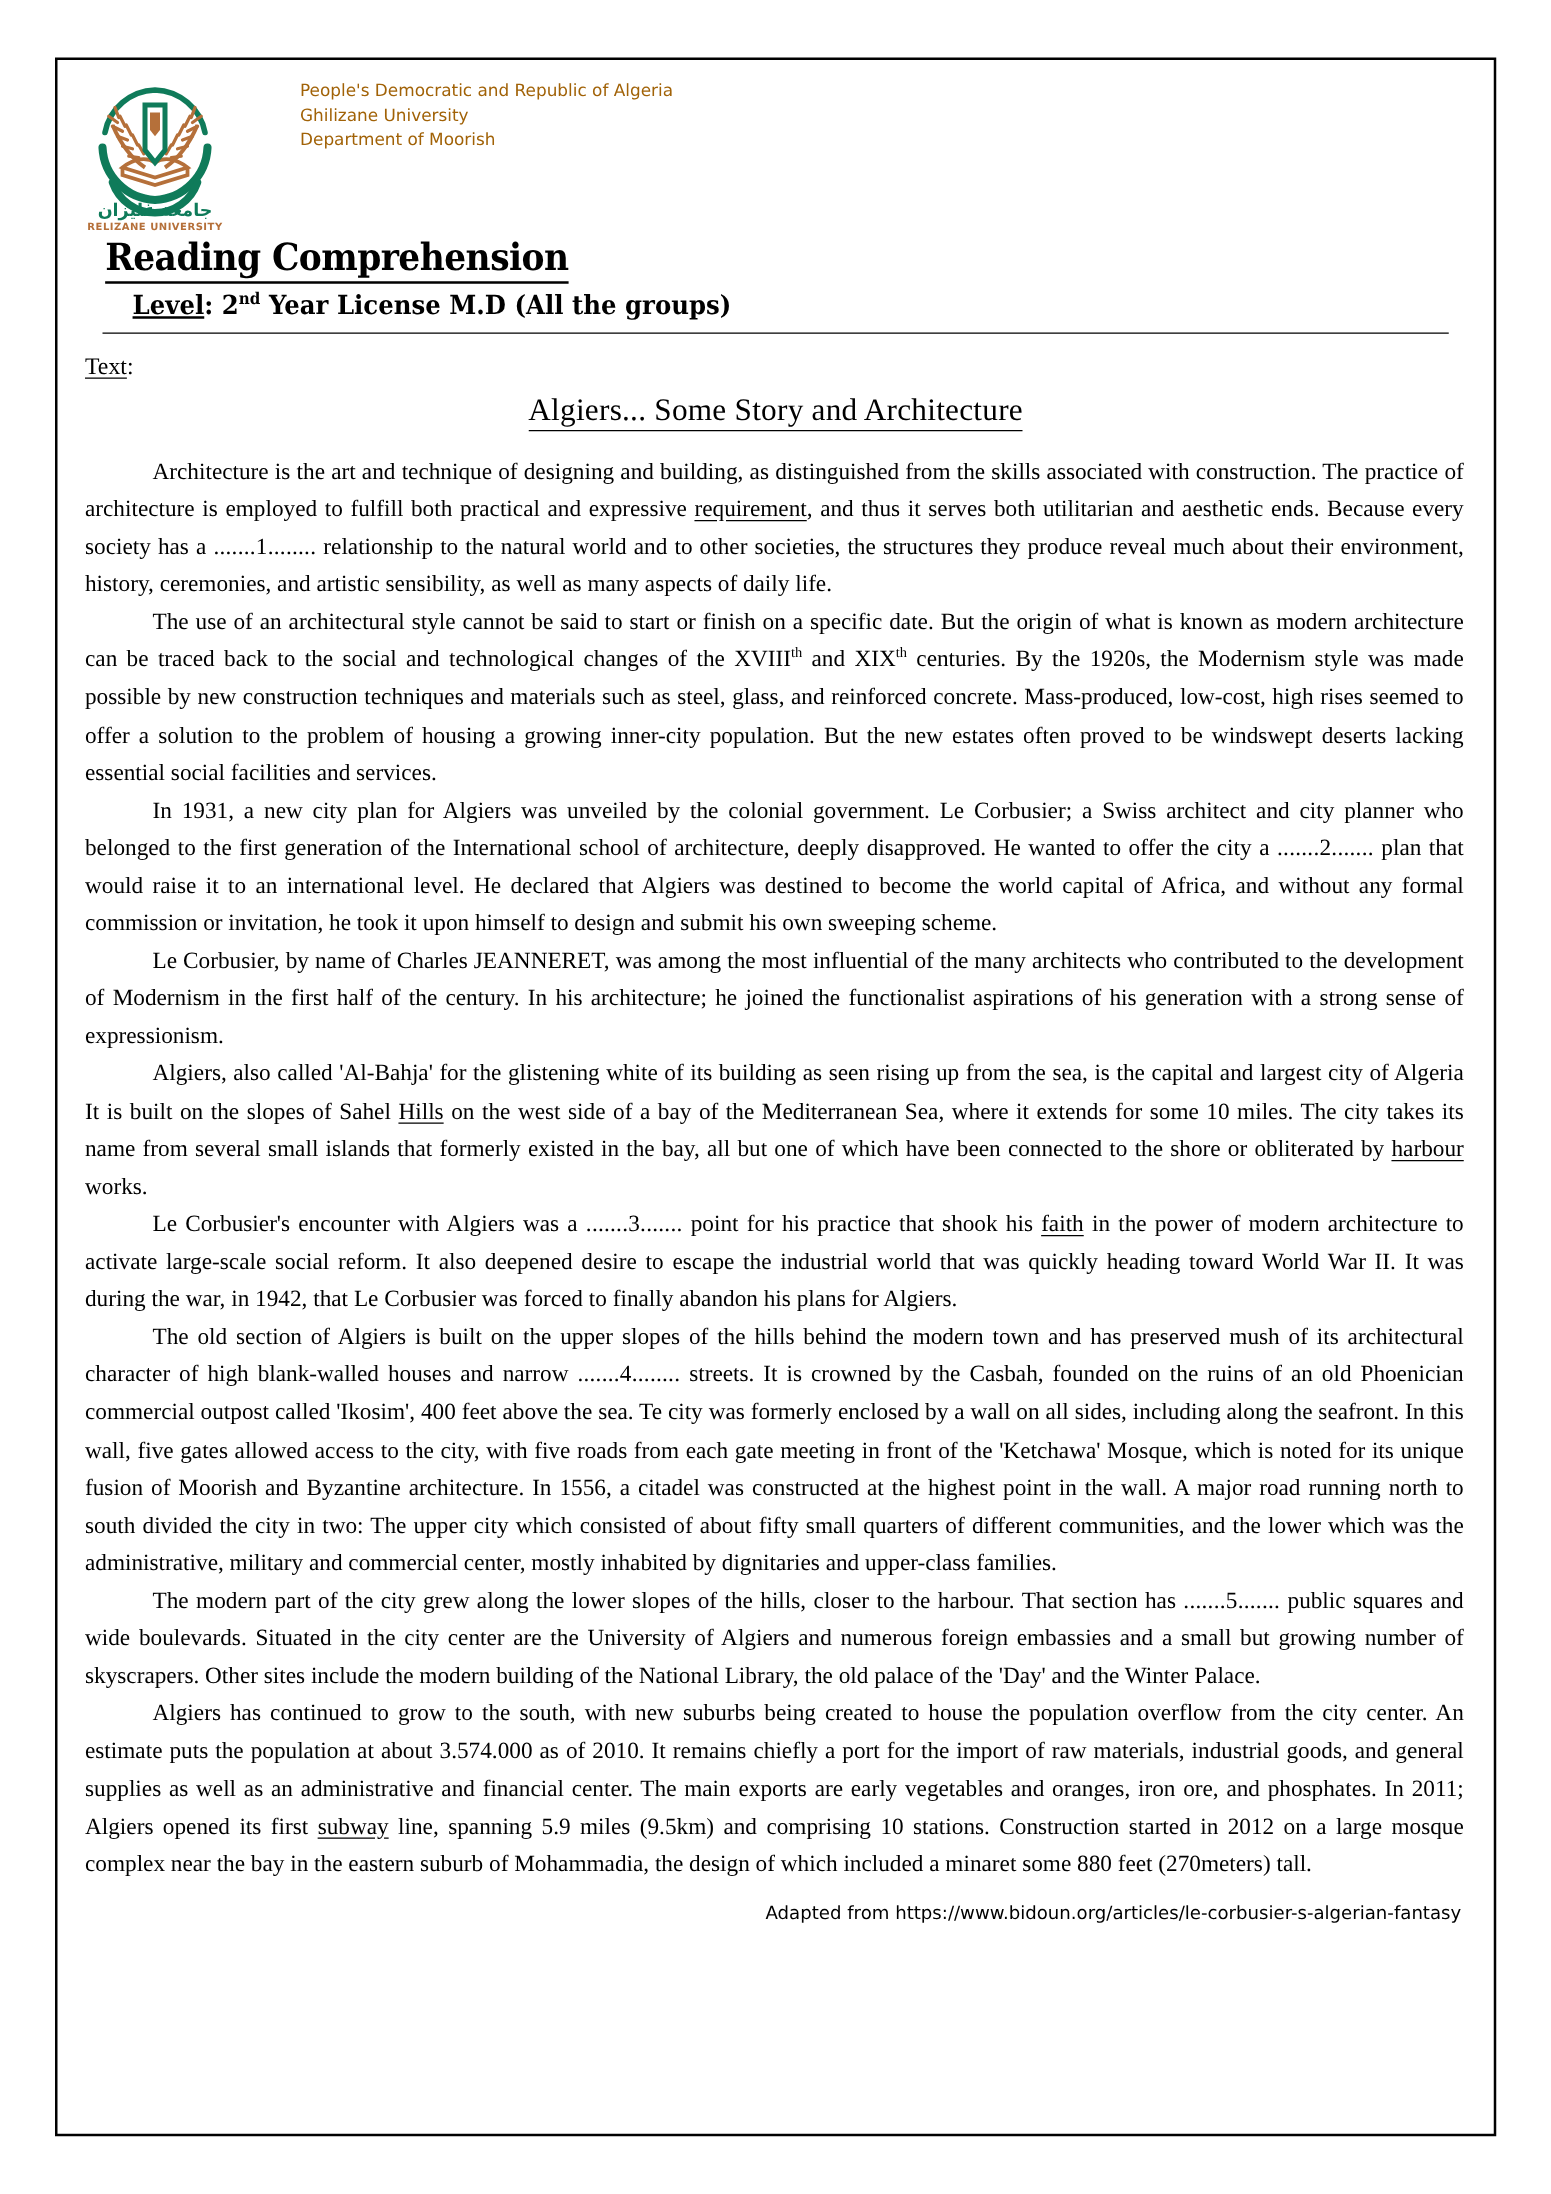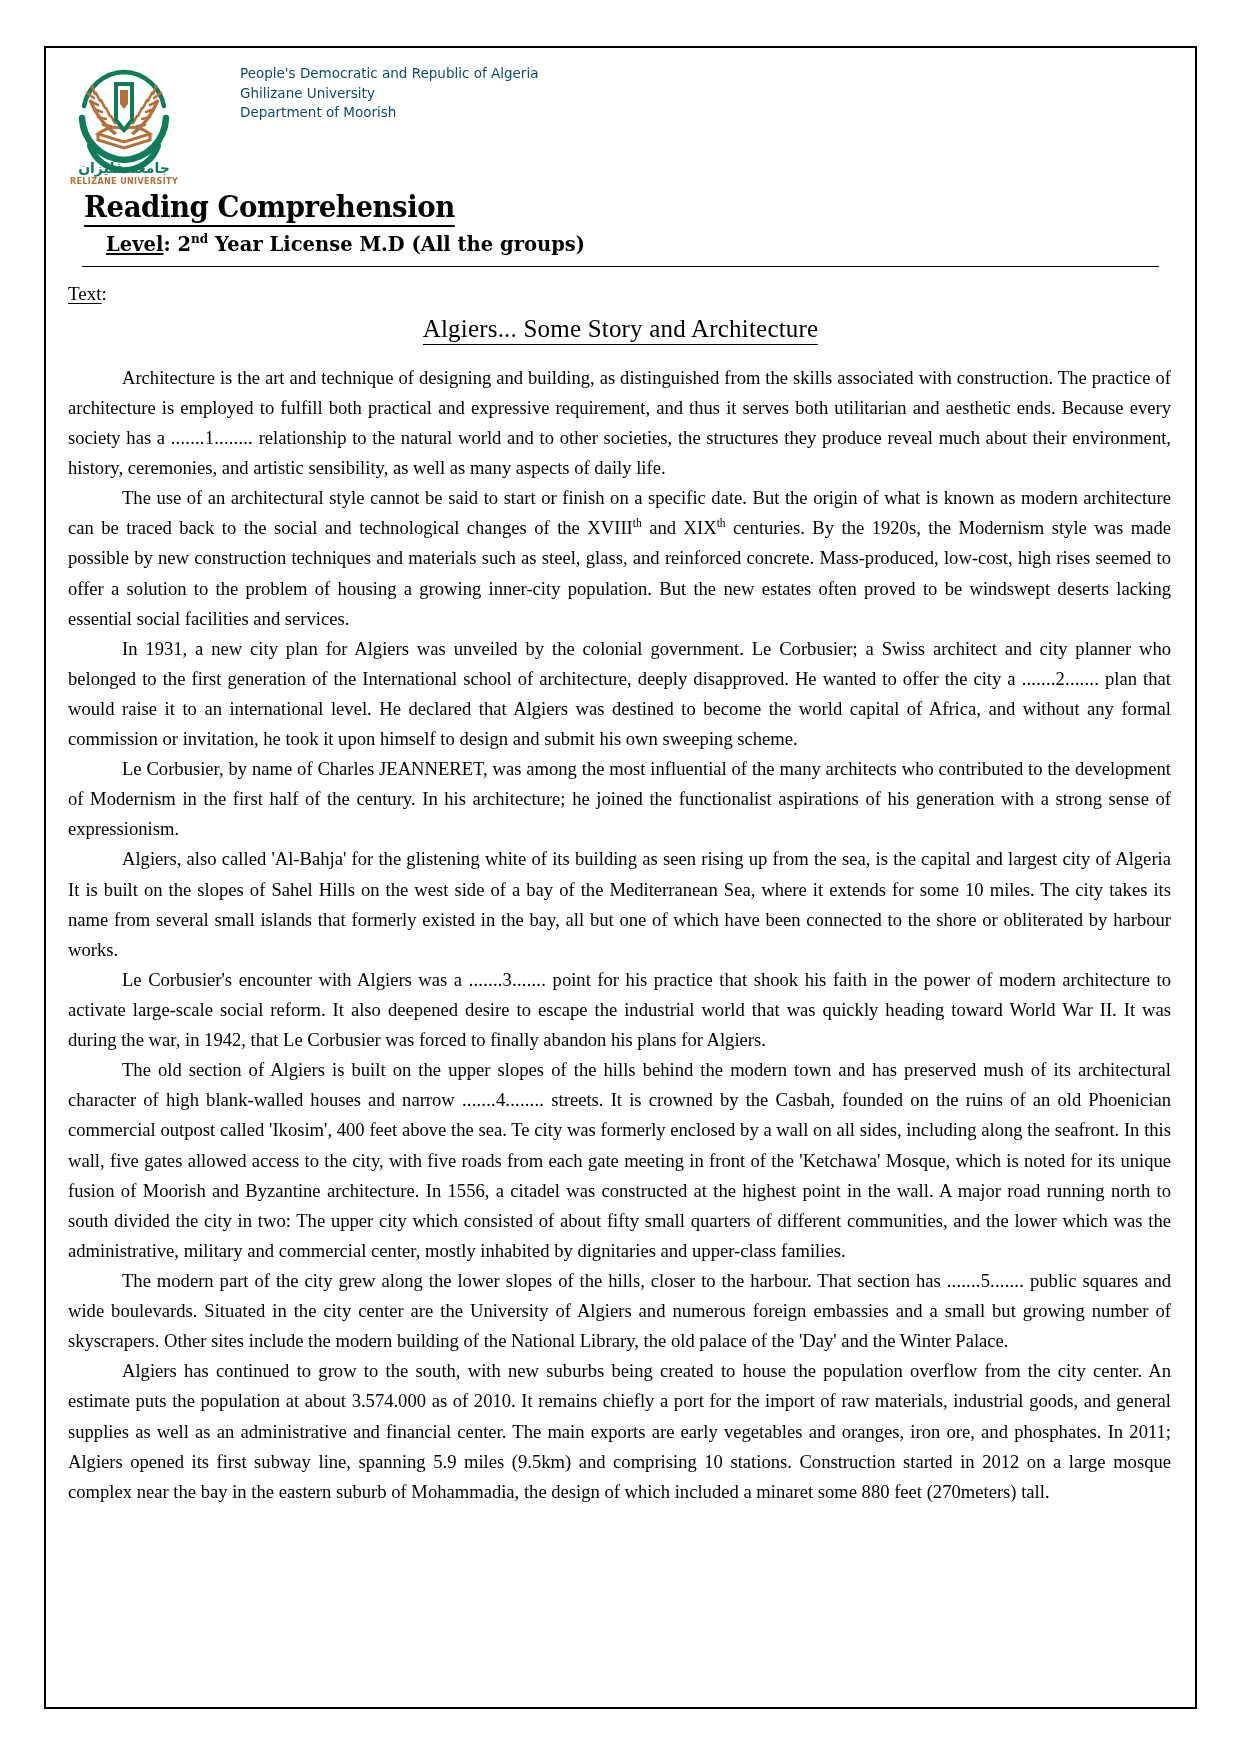--- a/index.html
+++ b/index.html
@@ -56,21 +56,21 @@
   .header-cols {
     flex: 1 1 auto;
     display: flex;
     justify-content: space-between;
     padding-top: 6px;
   }
   .header-left, .header-right {
     font-family: "DejaVu Sans", sans-serif;
     font-size: 13.5px;
     line-height: 1.45;
-    color: #0c4a6e;
+    color: #a16207;
   }
   .header-left { text-align: left; padding-left: 52px; }
   .header-right { text-align: right; padding-right: 38px; }
 
   
   .title-block {
     text-align: left;
     margin-top: 2px;
     padding-right: 18px;
   }
@@ -130,20 +130,21 @@
     text-align: justify;
     text-justify: inter-word;
     margin: 0;
     padding: 0 2px 0 0;
   }
   .body-text p {
     margin: 0;
     text-indent: 54px;
   }
   .uw {
+    text-decoration: underline;
     text-underline-offset: 3px;
   }
   .blank { letter-spacing: 0.2px; }
 
   .source {
     margin-top: 16px;
     text-align: right;
     font-family: "DejaVu Sans", sans-serif;
     font-size: 14.5px;
     padding-right: 4px;
@@ -210,15 +211,16 @@
         <p><span>The use of an architectural style cannot be said to start or finish on a specific date. But the origin of what is known as modern architecture can be traced back to the social and technological changes of the XVIII</span><sup>th</sup><span> and XIX</span><sup>th</sup><span> centuries. By the 1920s, the Modernism style was made possible by new construction techniques and materials such as steel, glass, and reinforced concrete. Mass-produced, low-cost, high rises seemed to offer a solution to the problem of housing a growing inner-city population. But the new estates often proved to be windswept deserts lacking essential social facilities and services.</span></p>
         <p><span>In 1931, a new city plan for Algiers was unveiled by the colonial government. Le Corbusier; a Swiss architect and city planner who belonged to the first generation of the International school of architecture, deeply disapproved. He wanted to offer the city a </span><span class="blank">.......2.......</span><span> plan that would raise it to an international level. He declared that Algiers was destined to become the world capital of Africa, and without any formal commission or invitation, he took it upon himself to design and submit his own sweeping scheme.</span></p>
         <p><span>Le Corbusier, by name of Charles JEANNERET, was among the most influential of the many architects who contributed to the development of Modernism in the first half of the century. In his architecture; he joined the functionalist aspirations of his generation with a strong sense of expressionism.</span></p>
         <p><span>Algiers, also called 'Al-Bahja' for the glistening white of its building as seen rising up from the sea, is the capital and largest city of Algeria It is built on the slopes of Sahel </span><span class="uw">Hills</span><span> on the west side of a bay of the Mediterranean Sea, where it extends for some 10 miles. The city takes its name from several small islands that formerly existed in the bay, all but one of which have been connected to the shore or obliterated by </span><span class="uw">harbour</span><span> works.</span></p>
         <p><span>Le Corbusier's encounter with Algiers was a </span><span class="blank">.......3.......</span><span> point for his practice that shook his </span><span class="uw">faith</span><span> in the power of modern architecture to activate large-scale social reform. It also deepened desire to escape the industrial world that was quickly heading toward World War II. It was during the war, in 1942, that Le Corbusier was forced to finally abandon his plans for Algiers.</span></p>
         <p><span>The old section of Algiers is built on the upper slopes of the hills behind the modern town and has preserved mush of its architectural character of high blank-walled houses and narrow </span><span class="blank">.......4........</span><span> streets. It is crowned by the Casbah, founded on the ruins of an old Phoenician commercial outpost called 'Ikosim', 400 feet above the sea. Te city was formerly enclosed by a wall on all sides, including along the seafront. In this wall, five gates allowed access to the city, with five roads from each gate meeting in front of the 'Ketchawa' Mosque, which is noted for its unique fusion of Moorish and Byzantine architecture. In 1556, a citadel was constructed at the highest point in the wall. A major road running north to south divided the city in two: The upper city which consisted of about fifty small quarters of different communities, and the lower which was the administrative, military and commercial center, mostly inhabited by dignitaries and upper-class families.</span></p>
         <p><span>The modern part of the city grew along the lower slopes of the hills, closer to the harbour. That section has </span><span class="blank">.......5.......</span><span> public squares and wide boulevards. Situated in the city center are the University of Algiers and numerous foreign embassies and a small but growing number of skyscrapers. Other sites include the modern building of the National Library, the old palace of the 'Day' and the Winter Palace.</span></p>
         <p><span>Algiers has continued to grow to the south, with new suburbs being created to house the population overflow from the city center. An estimate puts the population at about 3.574.000 as of 2010. It remains chiefly a port for the import of raw materials, industrial goods, and general supplies as well as an administrative and financial center. The main exports are early vegetables and oranges, iron ore, and phosphates. In 2011; Algiers opened its first </span><span class="uw">subway</span><span> line, spanning 5.9 miles (9.5km) and  comprising 10 stations. Construction started in 2012 on a large mosque complex near the bay in the eastern suburb of Mohammadia, the design of which included a minaret some 880 feet (270meters) tall.</span></p>
       </div>
 
+    <div class="source">Adapted from https://www.bidoun.org/articles/le-corbusier-s-algerian-fantasy</div>
 
   </div>
 </div>
 
 </body></html>

